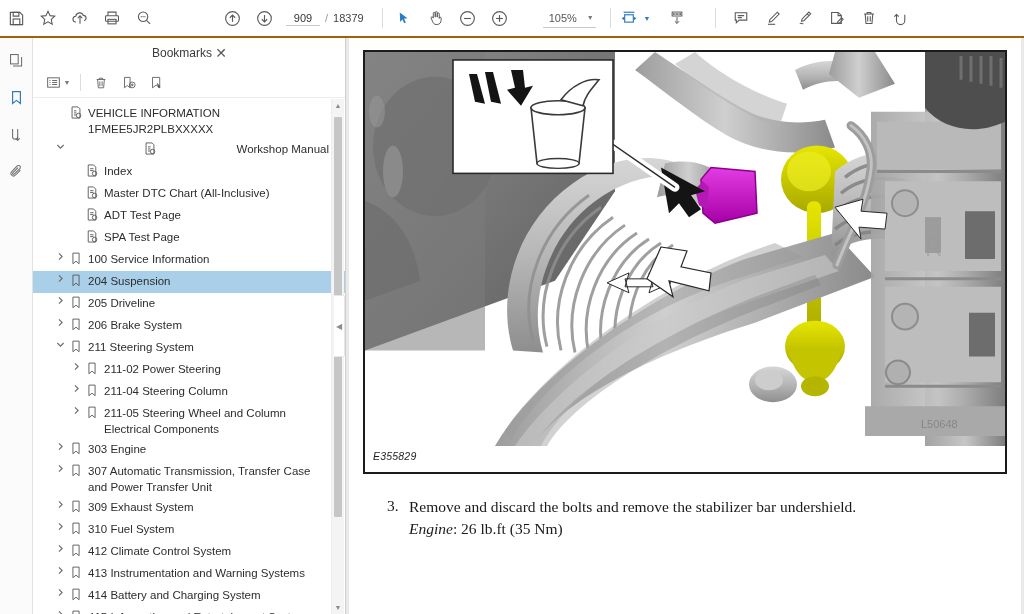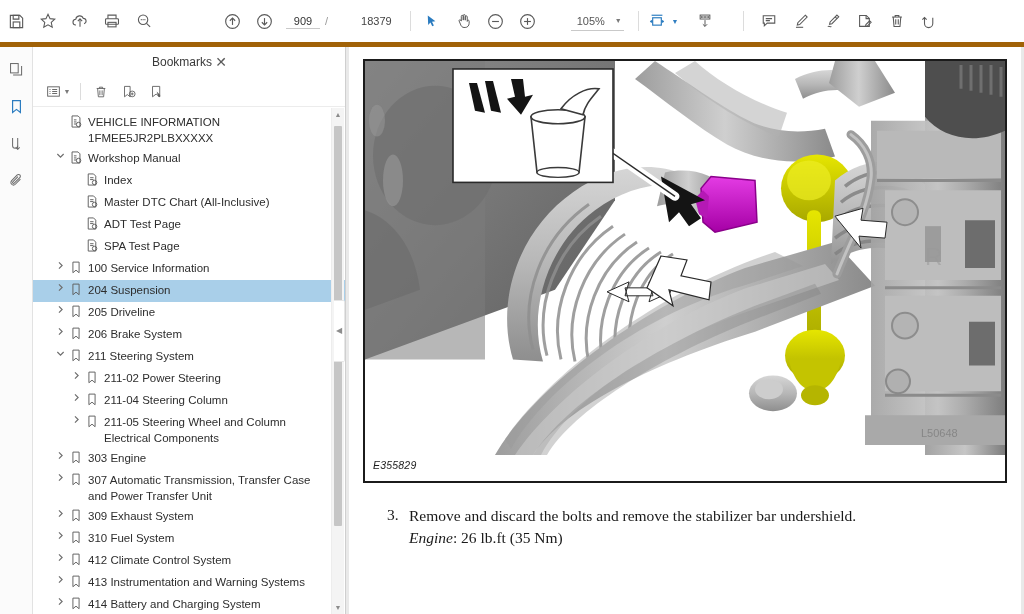--- a/index.html
+++ b/index.html
@@ -5,39 +5,39 @@
   * { box-sizing: border-box; margin: 0; padding: 0; }
   html, body {
     width: 1024px; height: 614px; overflow: hidden;
     font-family: "Liberation Sans", sans-serif;
     background: #ffffff; color: #303030;
   }
   #app { width: 1024px; height: 614px; display: flex; flex-direction: column; position: relative; }
 
   
   .toolbar {
-    height: 47px; min-height: 35px; background: #ffffff;
-    border-bottom: 5px solid #a16207;
+    height: 38px; min-height: 35px; background: #ffffff;
+    border-bottom: 2px solid #a16207;
     display: flex; align-items: center; position: relative;
   }
   .tb-group { display: flex; align-items: center; }
   .tb-btn {
     width: 32px; height: 30px; display: flex; align-items: center; justify-content: center;
     cursor: pointer; color: #5a5a5a;
   }
   .tb-btn svg { display: block; }
   .tb-sep { width: 1px; height: 20px; background: #dcdcdc; margin: 0 5px; }
   .pagebox { display: flex; align-items: center; font-size: 11px; color: #444; margin-left: 6px; }
   .pagenum {
     width: 34px; text-align: center; border: none; border-bottom: 1px solid #c9c9c9;
     font-size: 11px; color: #333; font-family: "Liberation Sans", sans-serif;
     background: transparent; padding: 1px 0; outline: none;
   }
   .pagesep { margin: 0 5px; color: #9a9a9a; }
-  .pagetotal { color: #444; margin-left: 28px; }
+  .pagetotal { color: #444; }
   .zoombox {
     display: flex; align-items: center; border-bottom: 1px solid #c9c9c9;
     height: 20px; padding: 0 2px 0 6px; margin: 0 2px;
   }
   .zoomval { font-size: 11px; color: #555; min-width: 30px; }
   .caret { margin-left: 8px; color: #7a7a7a; font-size: 7px; line-height: 1; }
   .caret-blue { color: #2f7ec1; }
 
   
   .body { flex: 1; display: flex; min-height: 0; position: relative; }
@@ -79,21 +79,21 @@
     cursor: pointer; font-size: 11.5px; color: #2d2d2d; line-height: 16px;
   }
   .node.sel { background: #a9cfe9; }
   .tw { width: 14px; min-width: 14px; display: flex; align-items: flex-start; justify-content: center;
     color: #6d6d6d; padding-top: 1px; }
   .tw svg { display: block; }
   .bmicon { width: 18px; min-width: 18px; display: flex; justify-content: center; padding-top: 1px;
     color: #5e5e5e; }
   .nlabel { padding-left: 3px; }
 
-  .ind0 { padding-left: 20px; }
+  .ind0 { padding-left: 20px; justify-content: space-between; }
   .ind1 { padding-left: 20px; }
   .ind2 { padding-left: 36px; }
   .ind3 { padding-left: 36px; }
 
   
   .pscroll {
     position: absolute; right: 1px; top: 61px; width: 13px; bottom: 0;
     background: #f4f4f4; border-left: 1px solid #ededed;
   }
   .psb-arrow { height: 13px; display: flex; align-items: center; justify-content: center;

